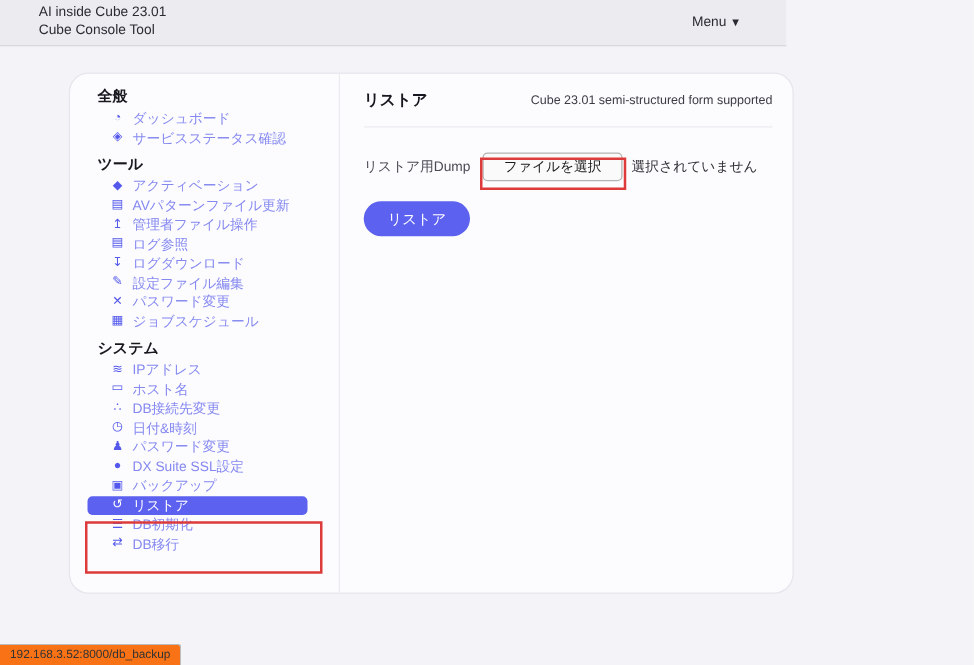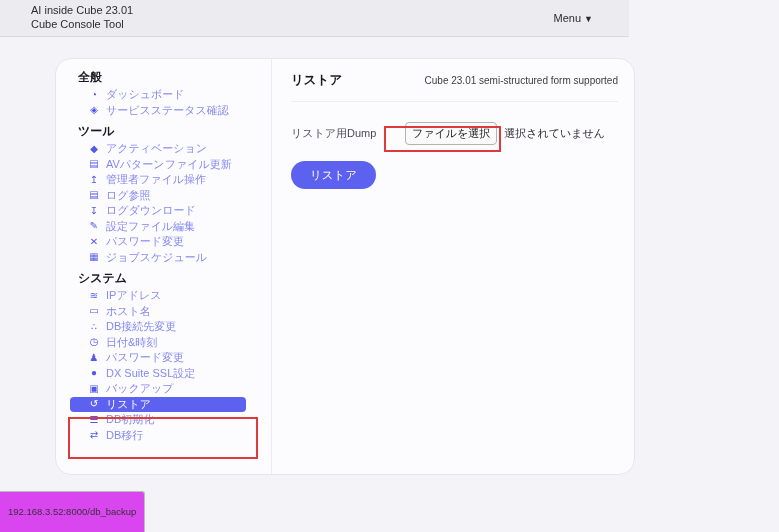--- a/index.html
+++ b/index.html
@@ -45,44 +45,44 @@
   .item.selected{background:#5c61ef;color:#ffffff;}
   .item.selected .icon{color:#ffffff;}
   
   .content{flex:1;box-sizing:border-box;padding:0 16px 0 19px;position:relative;}
   .content-header{
     height:42px;display:flex;align-items:center;justify-content:space-between;
     border-bottom:1px solid #ececf2;
   }
   .content-header h1{font-size:12.5px;font-weight:bold;color:#17171f;margin:0;}
   .note{font-size:10px;color:#3c3c46;text-align:center;}
-  .form-row{margin-top:20px;display:flex;align-items:center;font-size:11px;gap:19px;}
+  .form-row{margin-top:20px;display:flex;align-items:center;font-size:11px;}
   .field-label{flex:none;width:95px;color:#4a4a55;}
   .file-input{display:flex;align-items:center;}
   .file-btn{
     font-family:"Liberation Sans","DejaVu Sans",sans-serif;
     font-size:11px;color:#1a1a1a;background:#fafafa;
-    border:1px solid #b2b2b2;border-radius:4px;padding:3px 6px;cursor:pointer;
+    border:1px solid #b2b2b2;border-radius:4px;padding:3px 16px;cursor:pointer;
   }
   .file-status{margin-left:7px;color:#2e2e36;}
   .submit-btn{
     display:block;margin-top:16px;width:85px;height:28px;
     background:#5c61ef;color:#ffffff;border:none;border-radius:14px;
     font-family:"Liberation Sans","DejaVu Sans",sans-serif;
     font-size:11.5px;cursor:pointer;
   }
   
   .annotation{position:absolute;border:2px solid #dd3b3b;box-sizing:border-box;pointer-events:none;}
   .annotation-sidebar{left:68px;top:417px;width:190px;height:42px;}
   .annotation-file{left:384px;top:126px;width:117px;height:26px;}
   
   .statusbar{
     position:absolute;left:0;bottom:0;height:16px;line-height:16px;
-    background:#d946ef;border:1px solid #bcbcbc;border-left:none;border-bottom:none;
-    border-top-right-radius:3px;padding:12px 8px;
+    background:#f97316;border:1px solid #bcbcbc;border-left:none;border-bottom:none;
+    border-top-right-radius:3px;padding:0 8px;
     font-size:9.5px;color:#333333;white-space:nowrap;
   }
 </style>
 </head>
 <body>
 
 <header class="app-header">
   <div class="app-title">
     <div>AI inside Cube 23.01</div>
     <div>Cube Console Tool</div>

